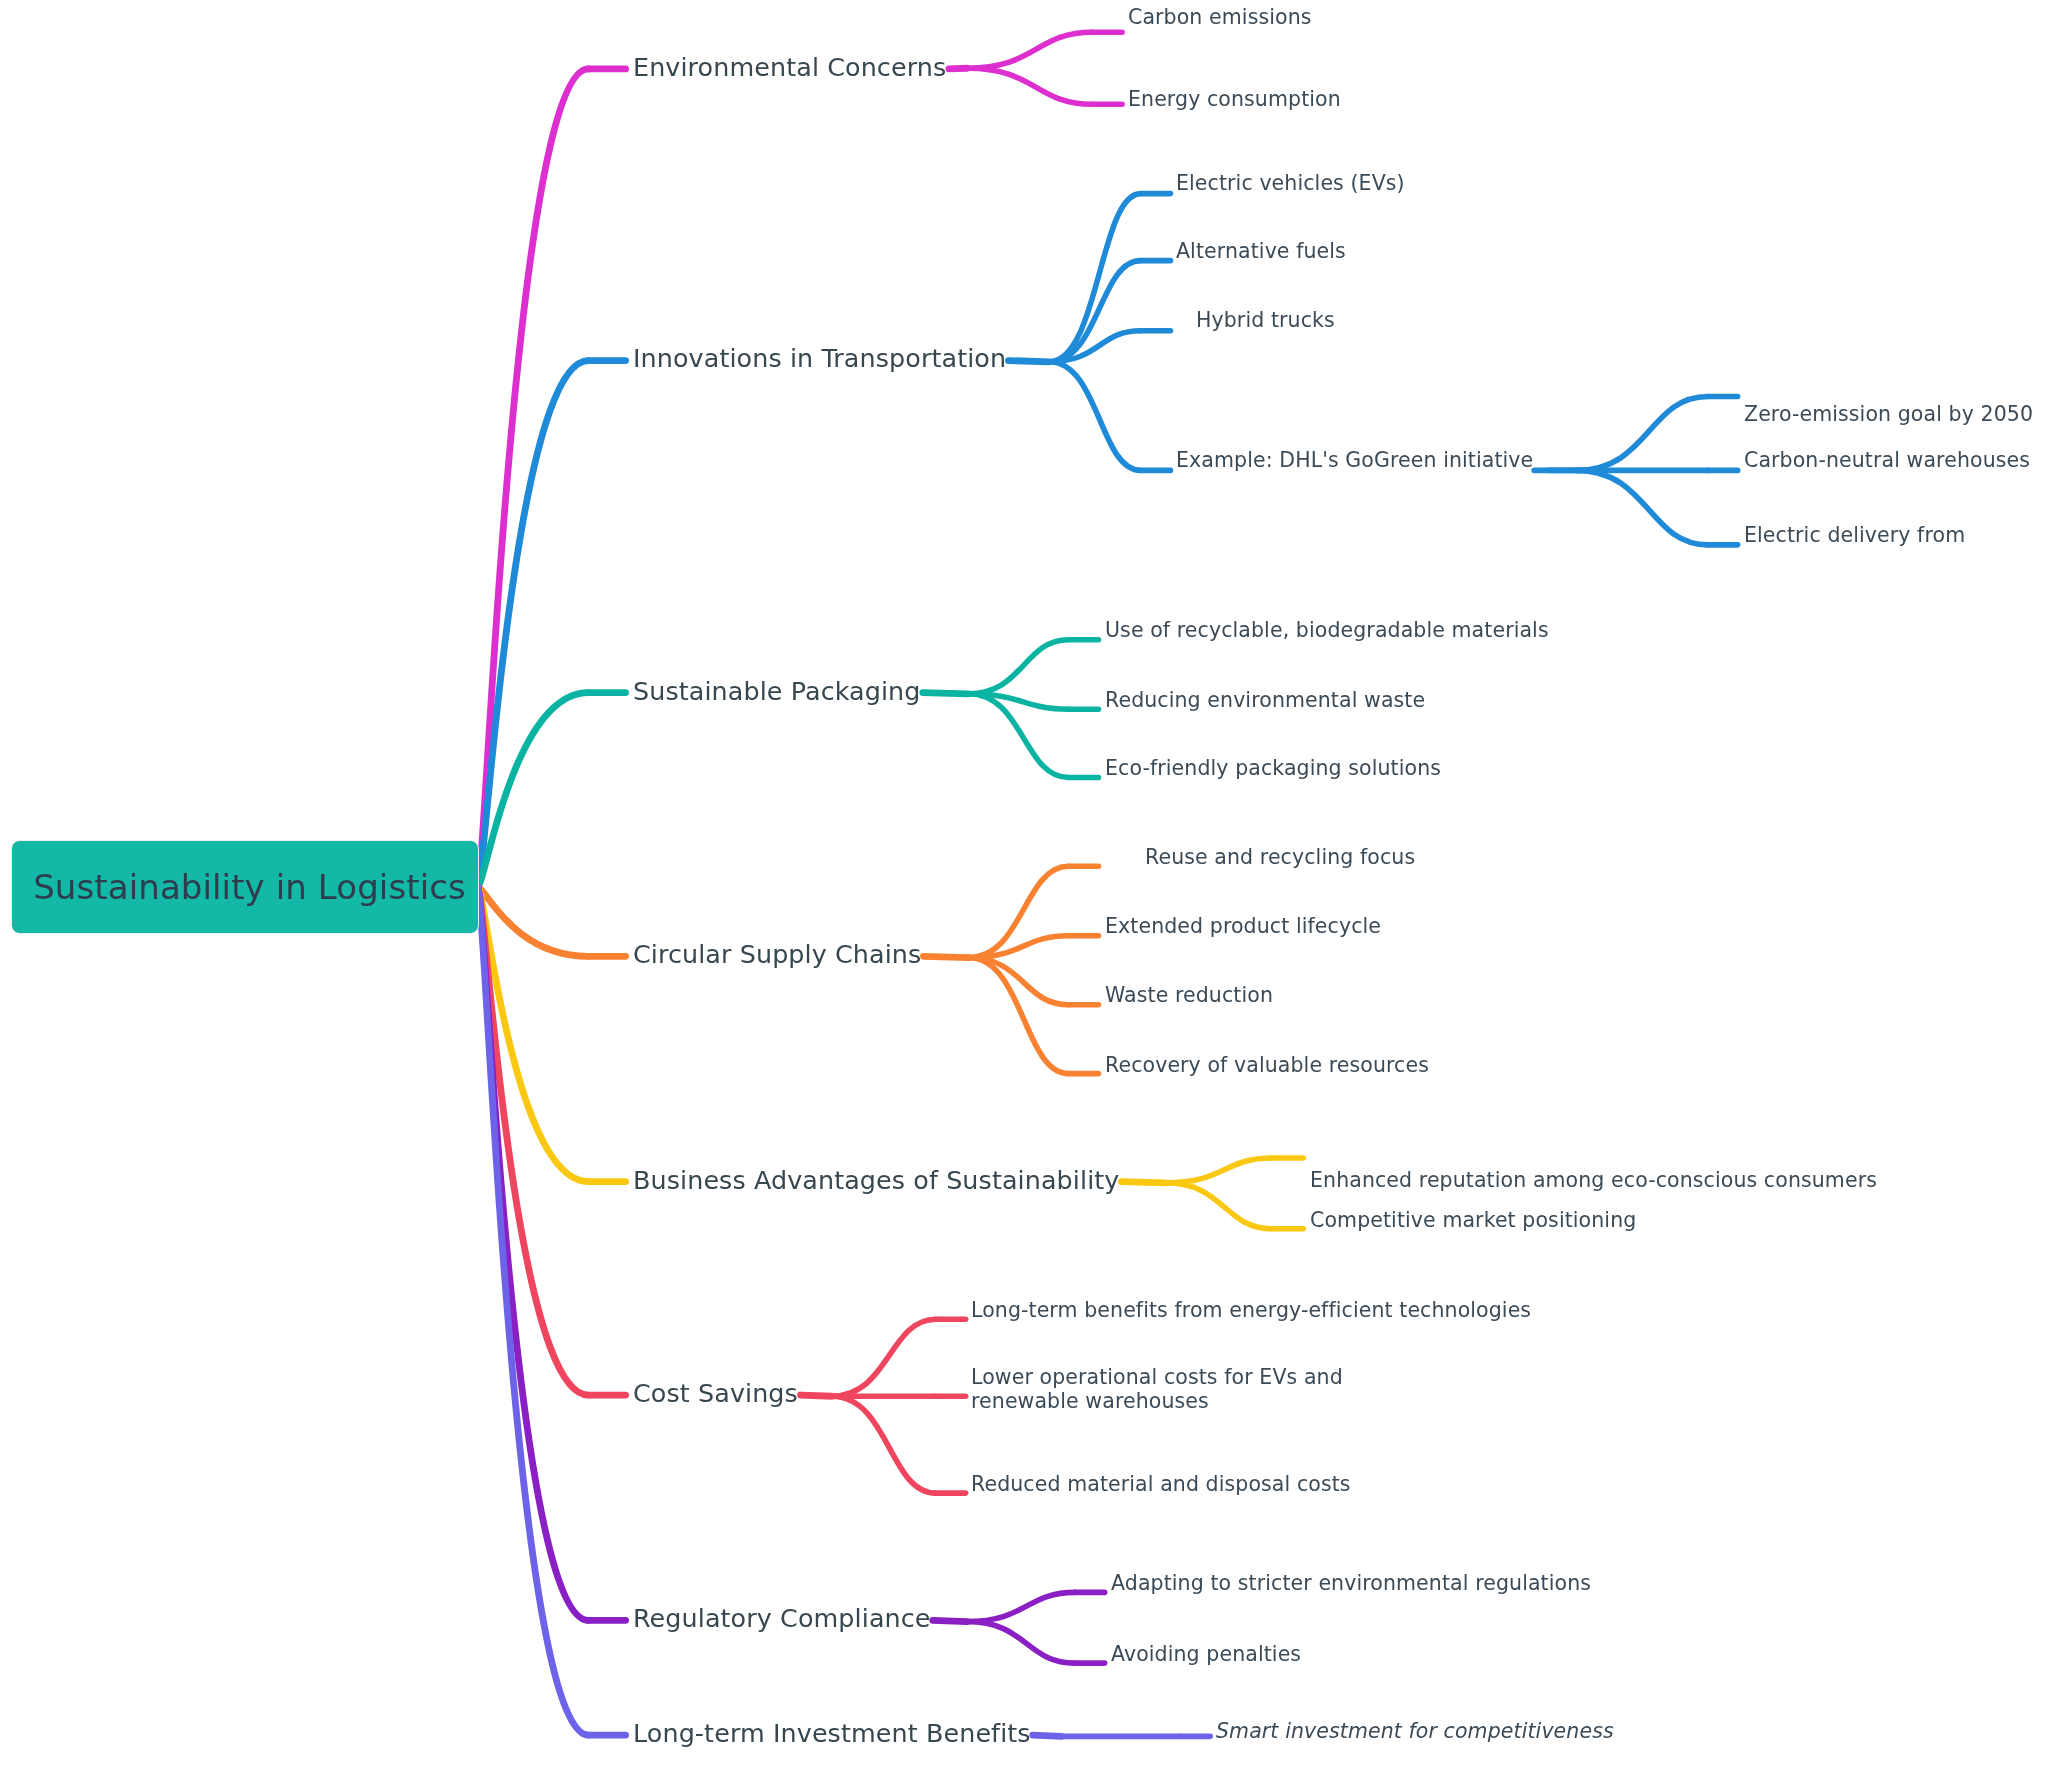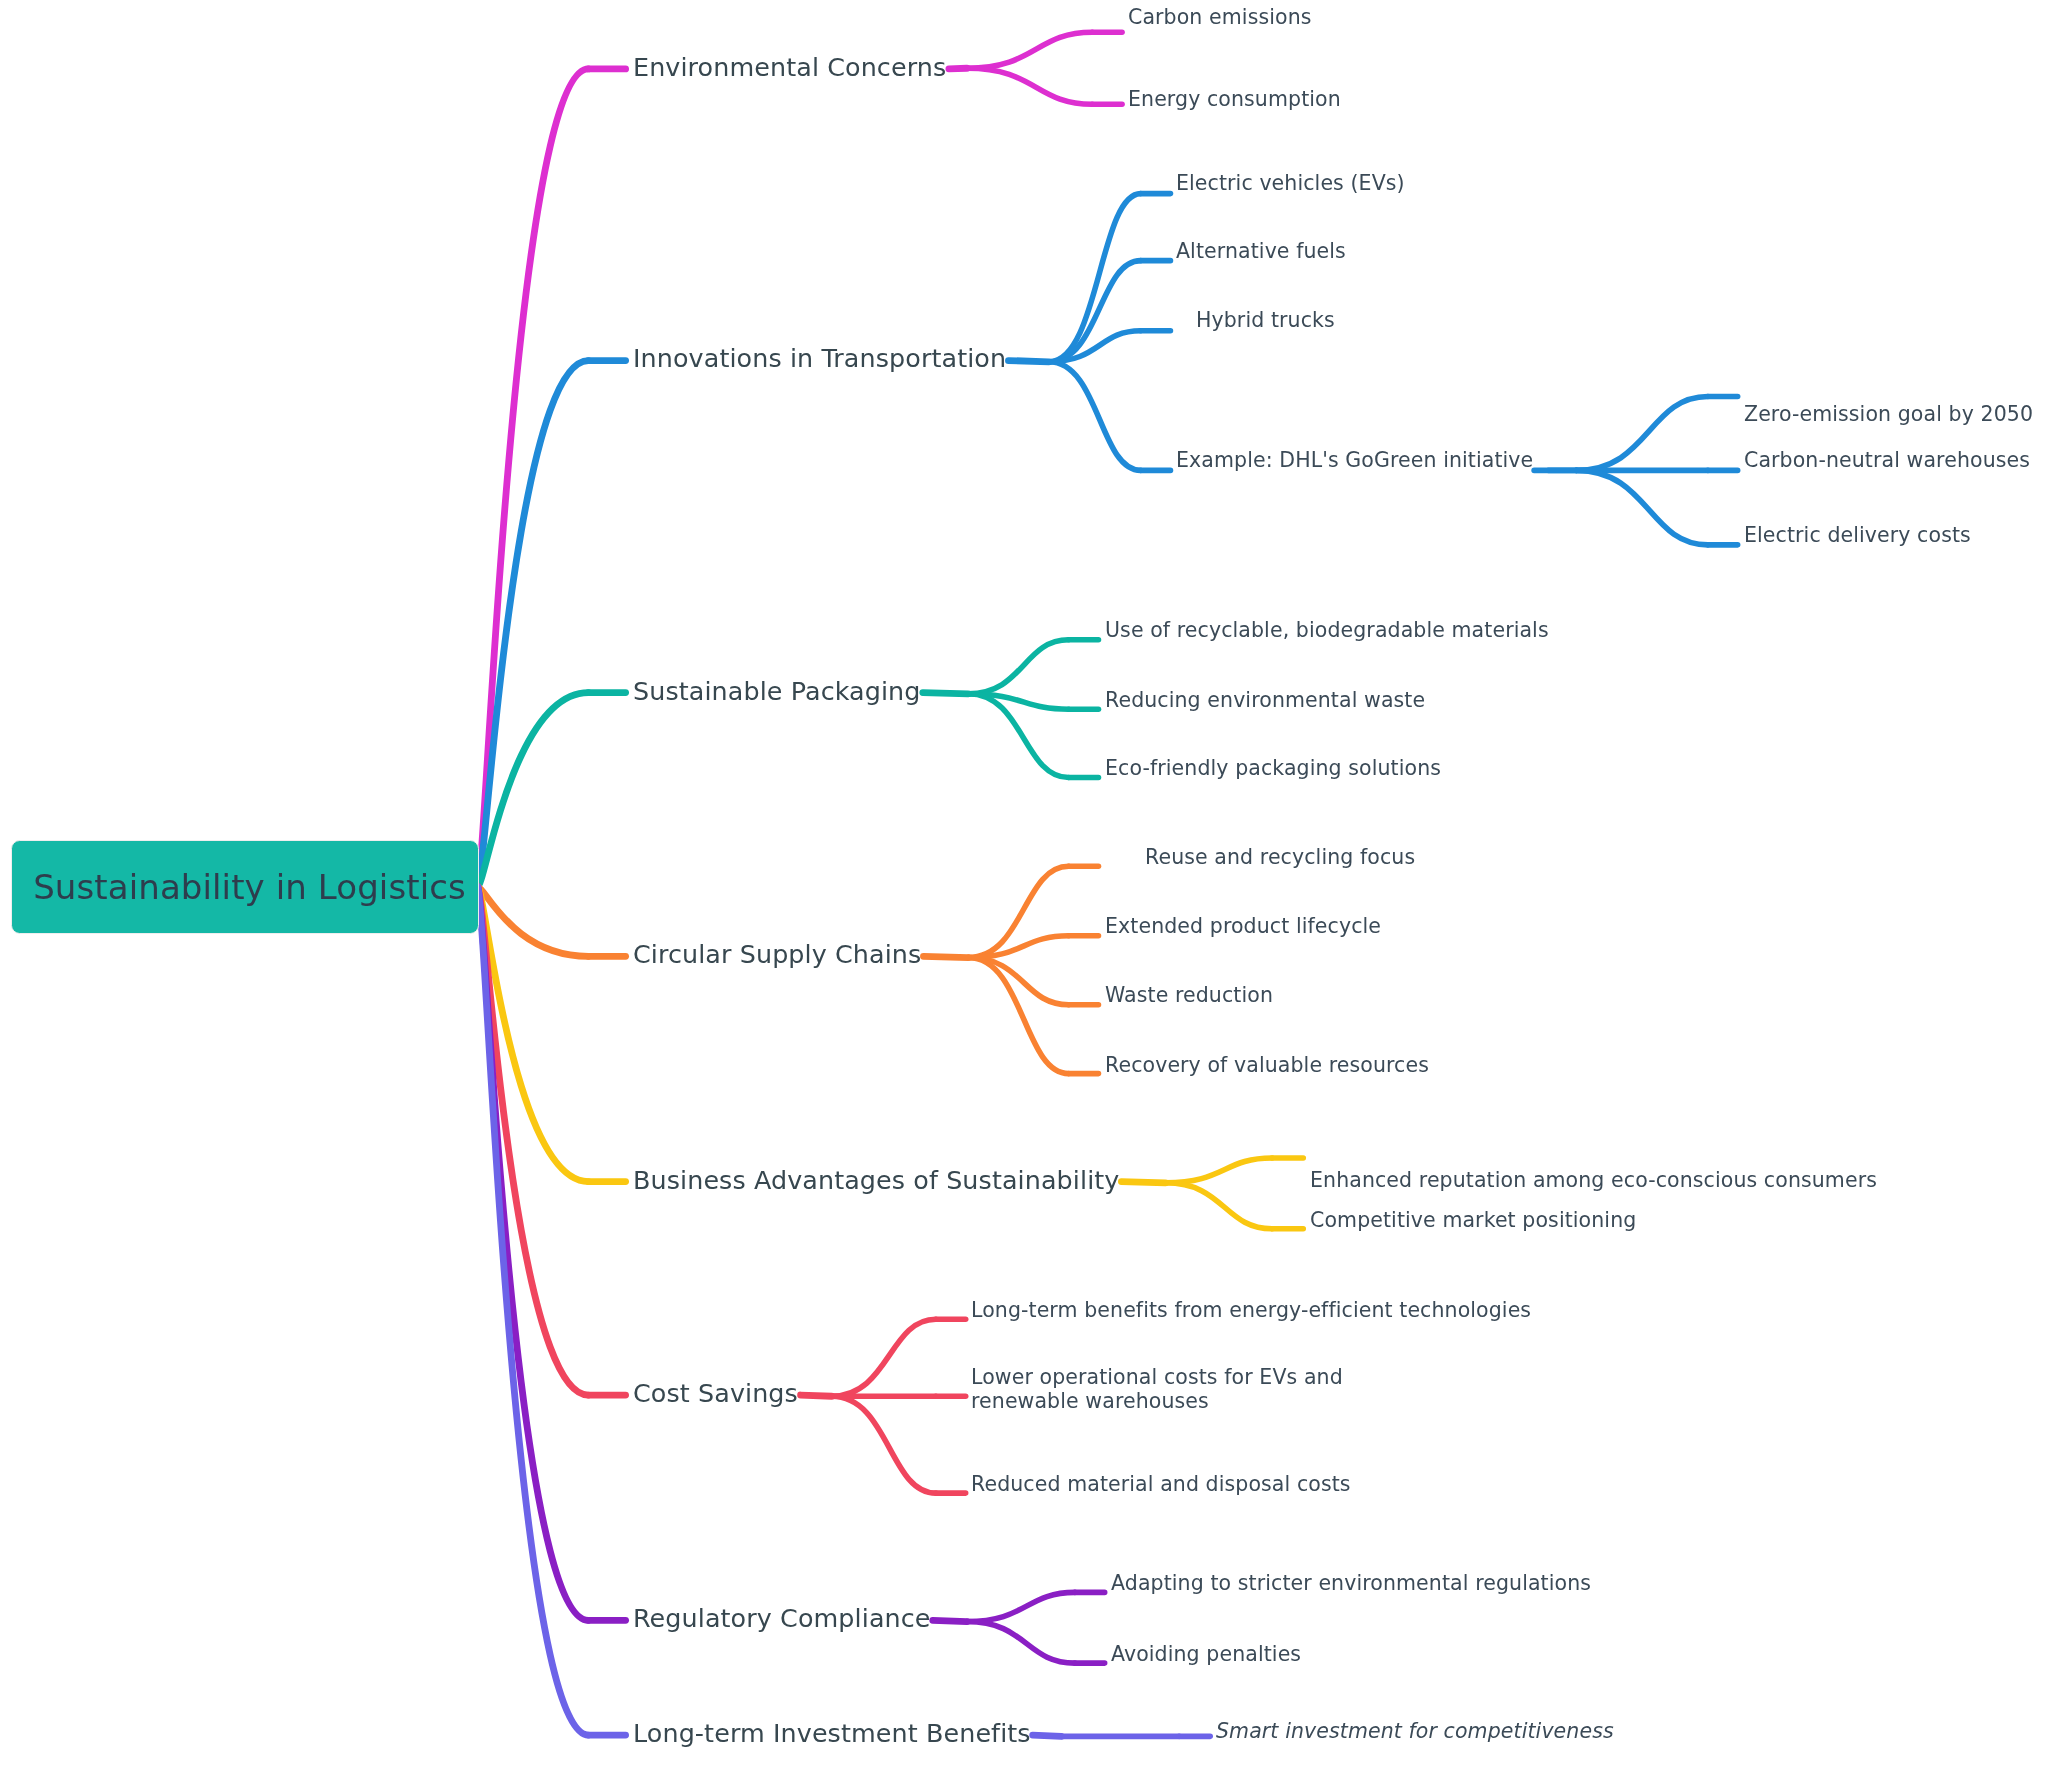--- a/index.html
+++ b/index.html
@@ -141,21 +141,21 @@
       <div class="node lvl1" style="left: 633px; top: 53px;">Environmental Concerns</div>
       <div class="node lvl2" style="left: 1128px; top: 5px;">Carbon emissions</div>
       <div class="node lvl2" style="left: 1128px; top: 87px;">Energy consumption</div>
       <div class="node lvl1" style="left: 633px; top: 344px;">Innovations in Transportation</div>
       <div class="node lvl2" style="left: 1176px; top: 171px;">Electric vehicles (EVs)</div>
       <div class="node lvl2" style="left: 1176px; top: 239px;">Alternative fuels</div>
       <div class="node lvl2" style="left: 1176px; top: 308px; margin-left: 20px;">Hybrid trucks</div>
       <div class="node lvl2" style="left: 1176px; top: 448px;">Example: DHL's GoGreen initiative</div>
       <div class="node lvl3" style="left: 1744px; top: 394px; margin-top: 8px;">Zero-emission goal by 2050</div>
       <div class="node lvl3" style="left: 1744px; top: 448px;">Carbon-neutral warehouses</div>
-      <div class="node lvl3" style="left: 1744px; top: 523px;">Electric delivery costs</div>
+      <div class="node lvl3" style="left: 1744px; top: 523px;">Electric delivery from</div>
       <div class="node lvl1" style="left: 633px; top: 677px;">Sustainable Packaging</div>
       <div class="node lvl2" style="left: 1105px; top: 618px;">Use of recyclable, biodegradable materials</div>
       <div class="node lvl2" style="left: 1105px; top: 688px;">Reducing environmental waste</div>
       <div class="node lvl2" style="left: 1105px; top: 756px;">Eco-friendly packaging solutions</div>
       <div class="node lvl1" style="left: 633px; top: 940px;">Circular Supply Chains</div>
       <div class="node lvl2" style="left: 1105px; top: 845px; margin-left: 40px;">Reuse and recycling focus</div>
       <div class="node lvl2" style="left: 1105px; top: 914px;">Extended product lifecycle</div>
       <div class="node lvl2" style="left: 1105px; top: 983px;">Waste reduction</div>
       <div class="node lvl2" style="left: 1105px; top: 1053px;">Recovery of valuable resources</div>
       <div class="node lvl1" style="left: 633px; top: 1166px;">Business Advantages of Sustainability</div>

